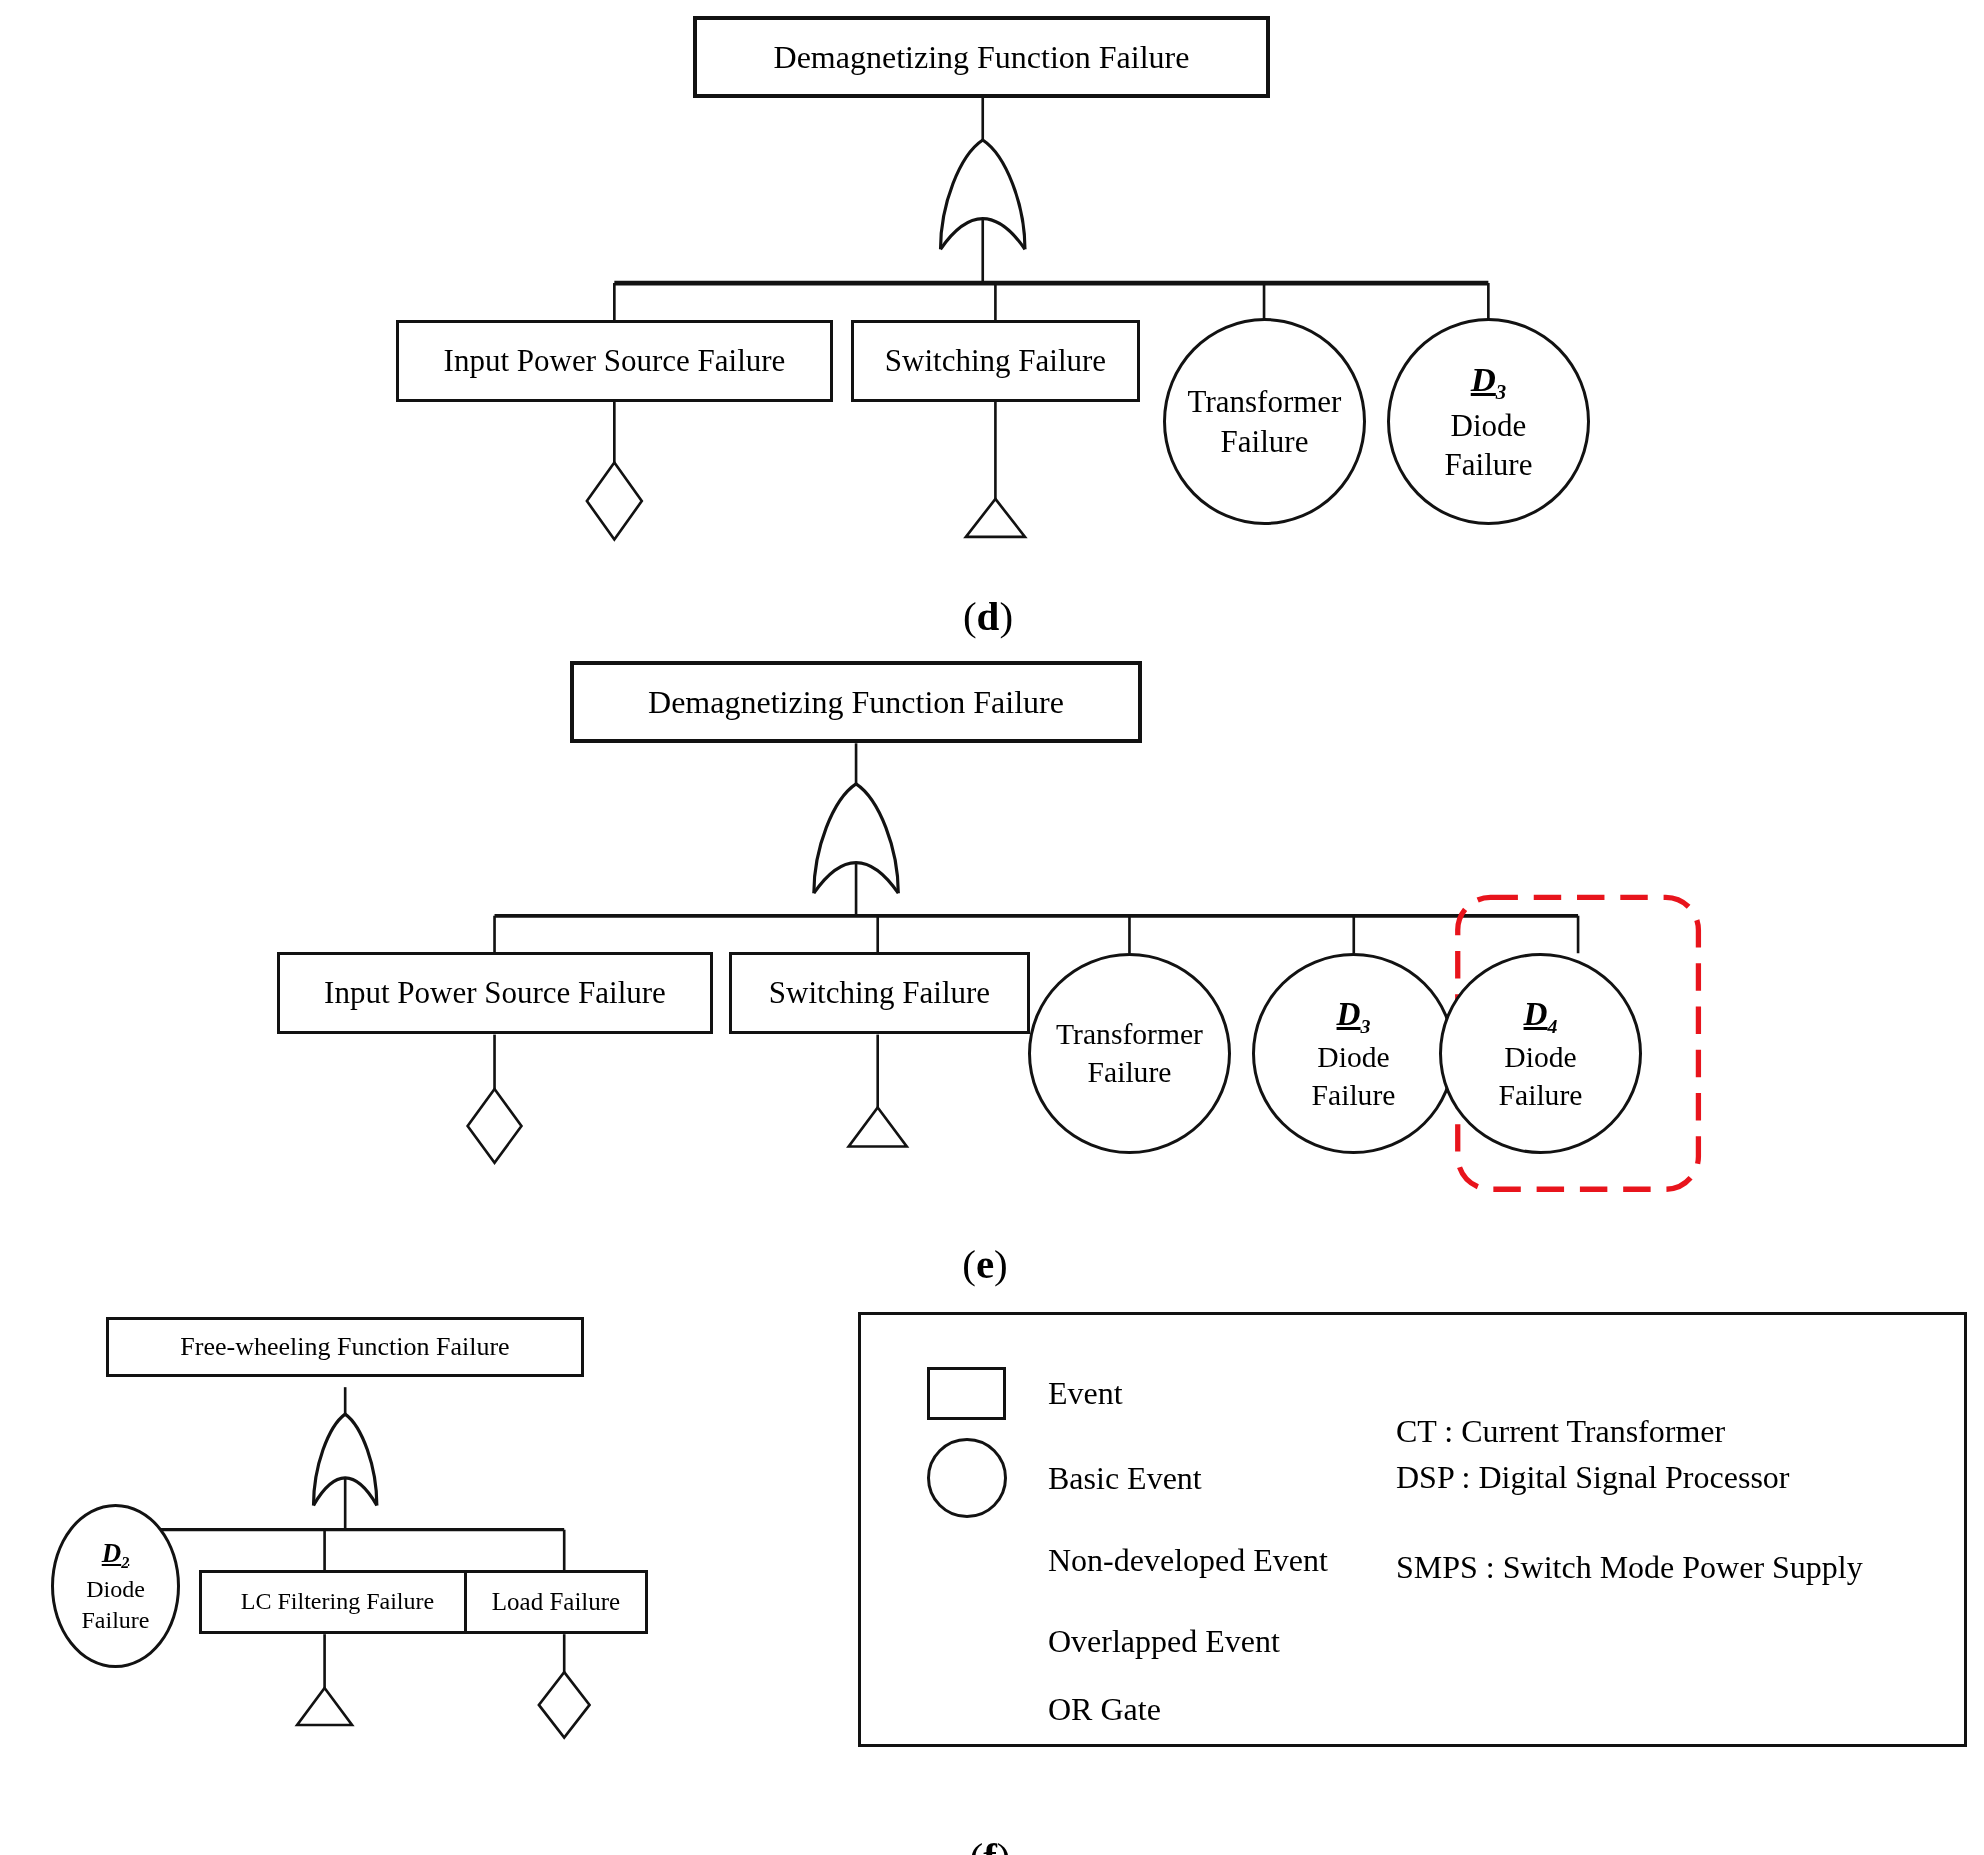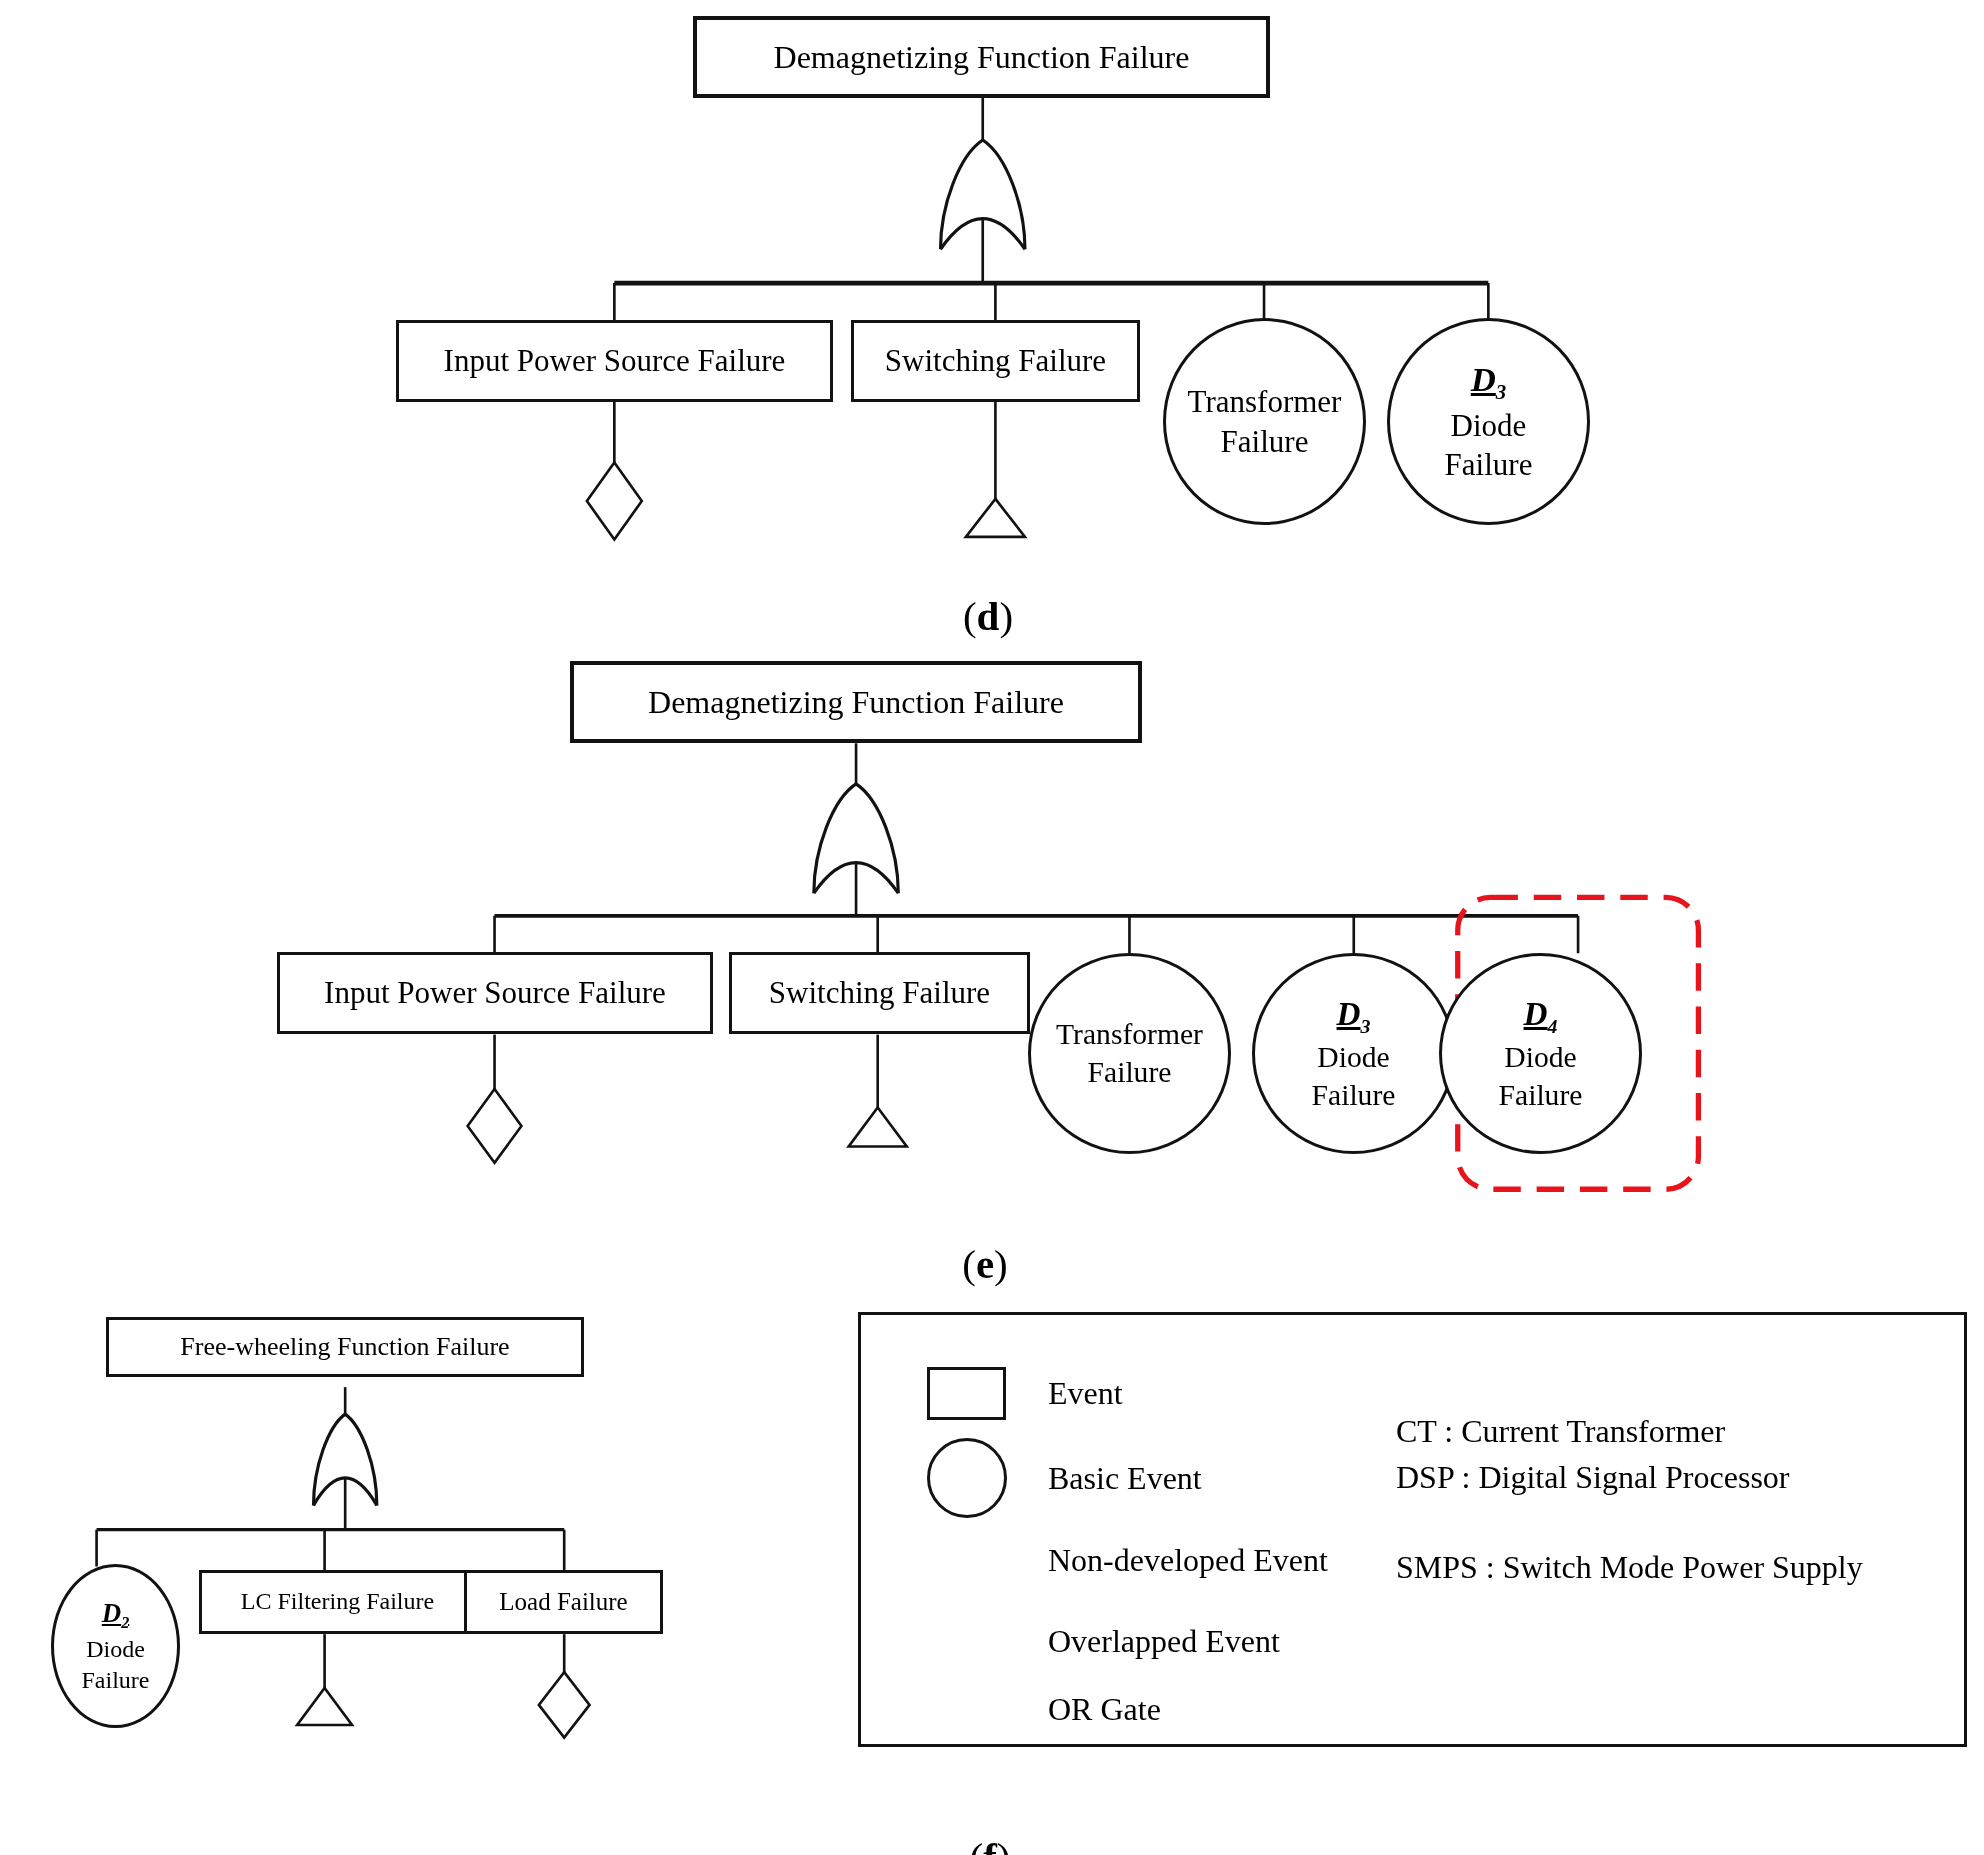--- a/index.html
+++ b/index.html
@@ -166,25 +166,25 @@
   </div>
 
   <div class="node-box f50" style="left:106px;top:1317px;width:478px;height:60px;border-width:3.7px;">
     <span>Free-wheeling Function Failure</span>
   </div>
 
   <div class="node-box f46" style="left:199px;top:1570px;width:277px;height:64px;border-width:3.2px;">
     <span>LC Filtering Failure</span>
   </div>
 
-  <div class="node-box f48" style="left:464px;top:1570px;width:199px;height:64px;border-width:3.2px;">
+  <div class="node-box f48" style="left:464px;top:1570px;width:184px;height:64px;border-width:3.2px;">
     <span>Load Failure</span>
   </div>
 
-  <div class="ellipse f46" style="left:51px;top:1564px;width:129px;height:164px;border-width:3.2px;">
+  <div class="ellipse f46" style="left:51px;top:1504px;width:129px;height:164px;border-width:3.2px;">
     <div class="dline"><span>D</span><sub>2</sub></div>
     <div>Diode</div>
     <div>Failure</div>
   </div>
 
   <div class="panel-label" style="left:990px;top:1833px;">
     <span>(</span><span class="ltr">f</span><span>)</span>
   </div>
 
   <div class="legend-box" style="left:858px;top:1312px;width:1109px;height:435px;"></div>

